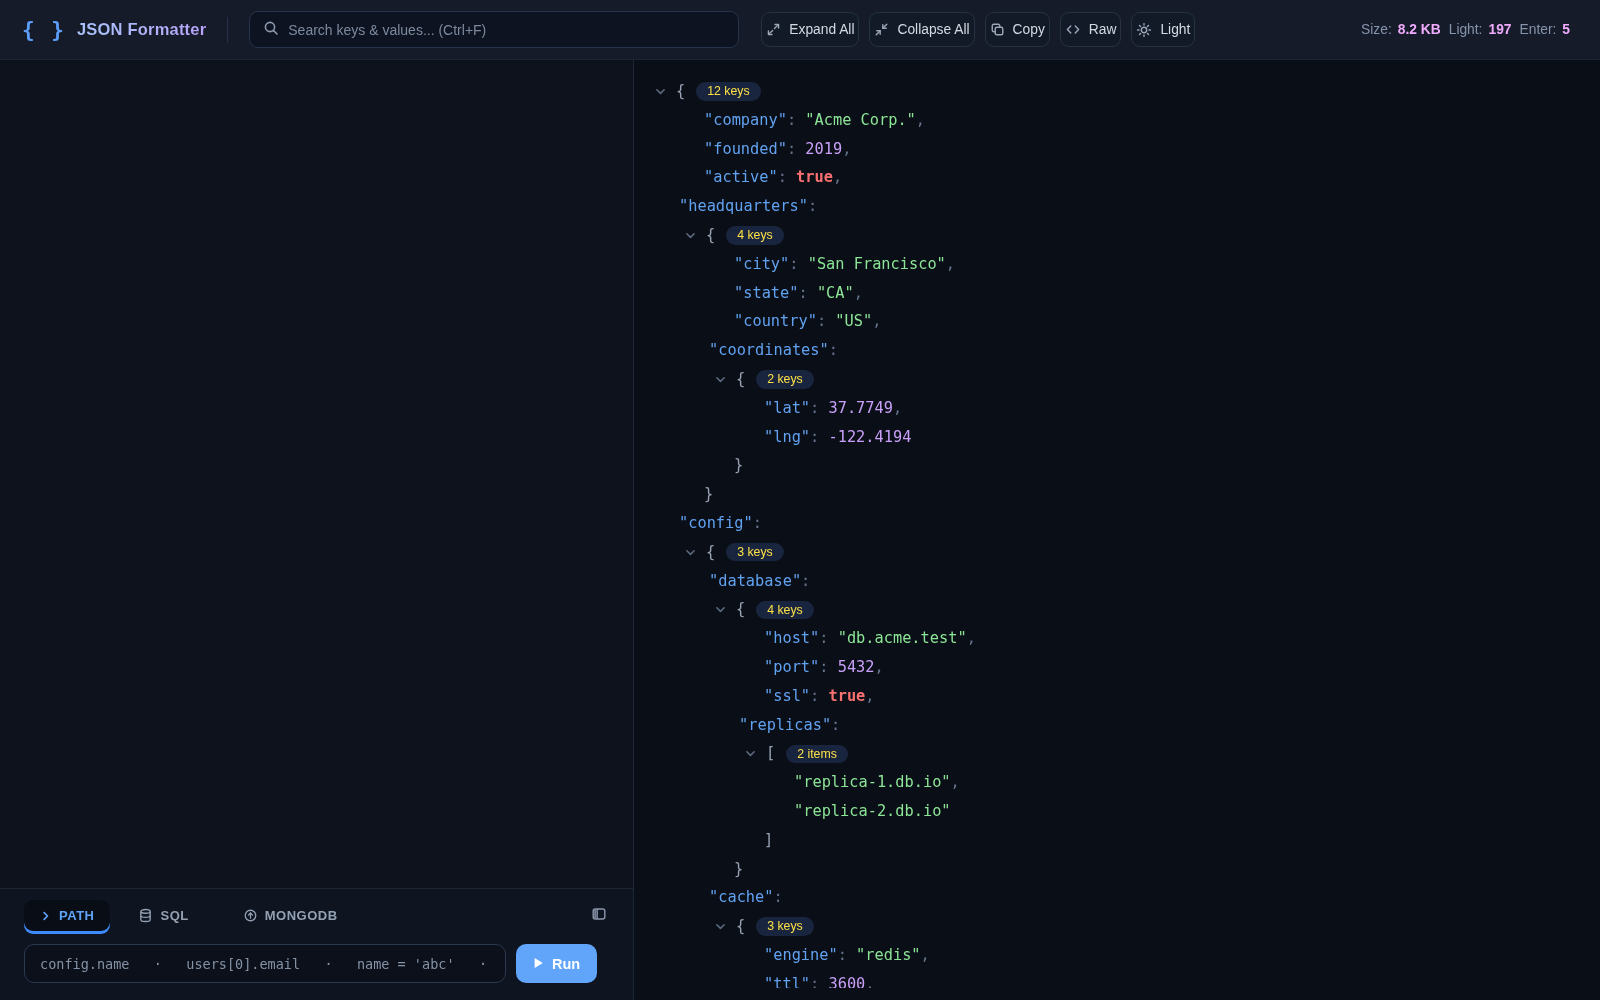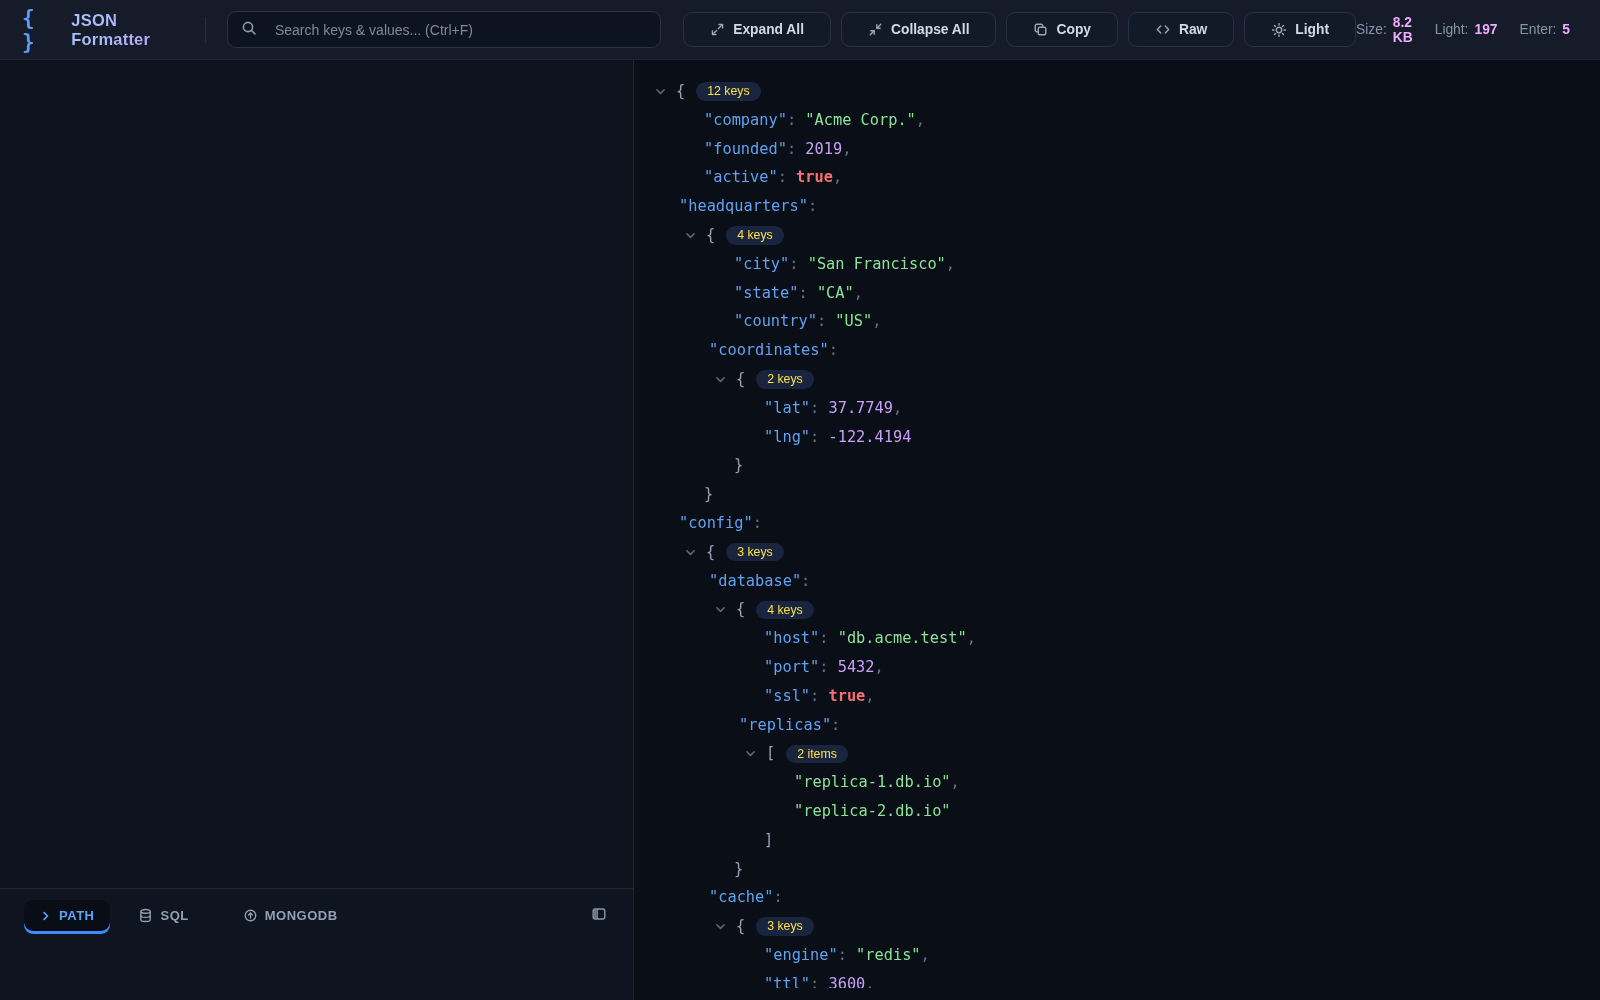--- a/index.html
+++ b/index.html
@@ -21,36 +21,36 @@
     font-size:21px; color:#5b9df8; letter-spacing:2px;
   }
   .logo-title {
     font-size:16.5px; font-weight:700; letter-spacing:.2px;
     background:linear-gradient(90deg,#a8c4fa 0%,#b7a2f7 100%);
     -webkit-background-clip:text; background-clip:text; color:transparent;
   }
   .hdr-divider { width:1px; height:26px; background:#27304a; margin:0 21px; }
   .searchbox {
     width:490px; height:37px; background:#0d1320; border:1px solid #273349;
-    border-radius:9px; display:flex; align-items:center; padding:0 13px; gap:18px;
+    border-radius:9px; display:flex; align-items:center; padding:0 13px; gap:9px;
   }
   .searchbox input {
     flex:1; background:transparent; border:none; outline:none;
     color:#aeb9c9; font-size:14px; font-family:"Liberation Sans", sans-serif;
   }
   .searchbox input::placeholder { color:#7d8a9e; }
   .hdr-btns { display:flex; gap:10px; margin-left:22px; }
   .hbtn {
-    height:35px; display:flex; align-items:center; gap:8px; padding:0 26px;
+    height:35px; display:flex; align-items:center; gap:8px; padding:0 4px;
     background:#131a27; border:1px solid #263144; border-radius:9px;
     color:#d3dae4; font-size:13.8px; font-family:"Liberation Sans", sans-serif;
-    cursor:pointer; white-space:nowrap;font-weight:bold;
+    cursor:pointer; white-space:nowrap;
   }
   .hbtn svg { display:block; }
-  .stats { margin-left:auto; display:flex; gap:22px; font-size:13.8px;justify-content:space-between; }
+  .stats { margin-left:auto; display:flex; gap:8px; font-size:13.8px;justify-content:space-between; }
   .stat { display:flex; gap:6px; align-items:center; }
   .stat .slabel { color:#8594ab; }
   .stat .sval { color:#f0abfc; font-weight:700; }
 
   
   .main { display:flex; height:940px; }
   .left { width:634px; border-right:1px solid #1d2634; display:flex; flex-direction:column; background:#0e121c; }
   .editor { flex:1; background:#0e121c; }
   .qpanel { height:112px; background:#0e1420; border-top:1px solid #1d2634; padding:11px 24px 0 24px; }
   .tabs { display:flex; align-items:center; }
@@ -234,20 +234,31 @@
           <span>
             <svg width="16" height="16" viewBox="0 0 16 16" fill="none" stroke="#8b98ab" stroke-width="1.4">
               <rect x="2.2" y="3" width="11.6" height="10" rx="2"></rect>
               <path d="M6.2 3v10"></path>
               <path d="M3.2 4h2v8h-2z" fill="#8b98ab" stroke="none" opacity="0.85"></path>
             </svg>
           </span>
         </button>
       </div>
 
+      <div class="qrow">
+        <input class="qinput" value="config.name   ·   users[0].email   ·   name = 'abc'   ·" style="">
+        <button class="run">
+          <span>
+            <svg width="11" height="12" viewBox="0 0 12 14" fill="#ffffff">
+                <path d="M1.5 1.2v11.6L11 7z"></path>
+              </svg>
+          </span>
+          <span>Run</span>
+        </button>
+      </div>
 
     </div>
   </div>
 
   <div class="right">
     <div class="tree">
         <div class="trow" style="padding-left: 0px;"><span class="caret"><svg width="13" height="13" viewBox="0 0 16 16" fill="none" stroke="#5d6b80" stroke-width="1.9" stroke-linecap="round" stroke-linejoin="round">
               <path d="M3.5 5.8L8 10.3l4.5-4.5"></path>
             </svg></span><span class="brace">{</span><span class="badge">12 keys</span></div>
         <div class="trow" style="padding-left: 50px;"><span class="jkey">"company"</span><span class="colon">: </span><span class="jstr">"Acme Corp."</span><span class="colon">,</span></div>

